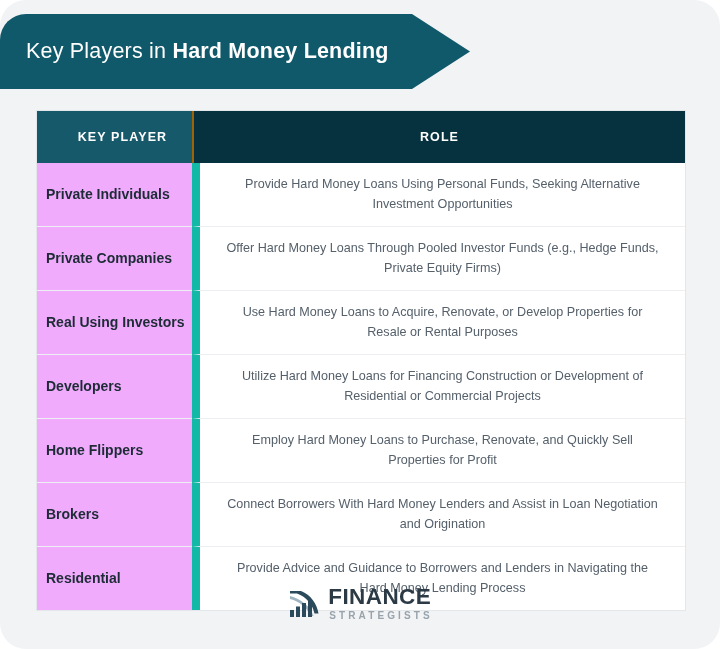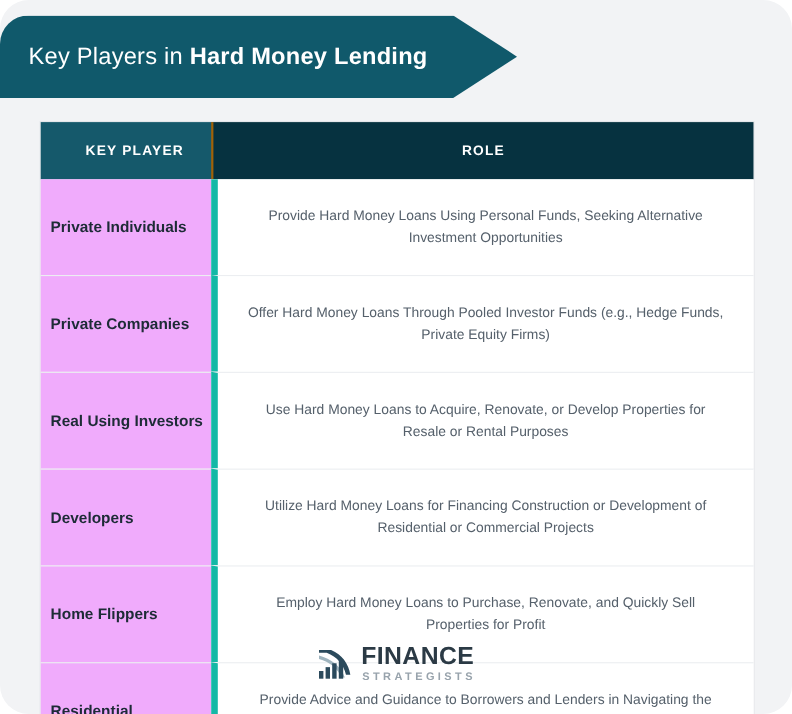--- a/index.html
+++ b/index.html
@@ -128,25 +128,25 @@
   .td-role {
     flex: 1 1 auto;
     background: #ffffff;
     color: #55606b;
     font-size: 12.6px;
     font-weight: 400;
     display: flex;
     align-items: center;
     justify-content: center;
     text-align: center;
-    padding: 24px 26px;
+    padding: 12px 26px;
     box-sizing: border-box;
     min-height: 57px;
     line-height: 1.55;
-    border-left: 6px solid #14b8a6;
+    border-left: 8px solid #14b8a6;
   }
 
   
   .logo {
     position: absolute;
     left: 0;
     right: 0;
     top: 586px;
     display: flex;
     align-items: center;
@@ -218,20 +218,24 @@
       <div class="trow">
         <div class="td-key">Developers</div>
         <div class="td-role">Utilize Hard Money Loans for Financing Construction or Development of Residential or Commercial Projects</div>
       </div>
 
       <div class="trow">
         <div class="td-key">Home Flippers</div>
         <div class="td-role">Employ Hard Money Loans to Purchase, Renovate, and Quickly Sell Properties for Profit</div>
       </div>
 
+      <div class="trow">
+        <div class="td-key">Brokers</div>
+        <div class="td-role">Connect Borrowers With Hard Money Lenders and Assist in Loan Negotiation and Origination</div>
+      </div>
 
       <div class="trow">
         <div class="td-key">Residential</div>
         <div class="td-role">Provide Advice and Guidance to Borrowers and Lenders in Navigating the Hard Money Lending Process</div>
       </div>
 
     </div>
   </div>
 
   <div class="logo">

